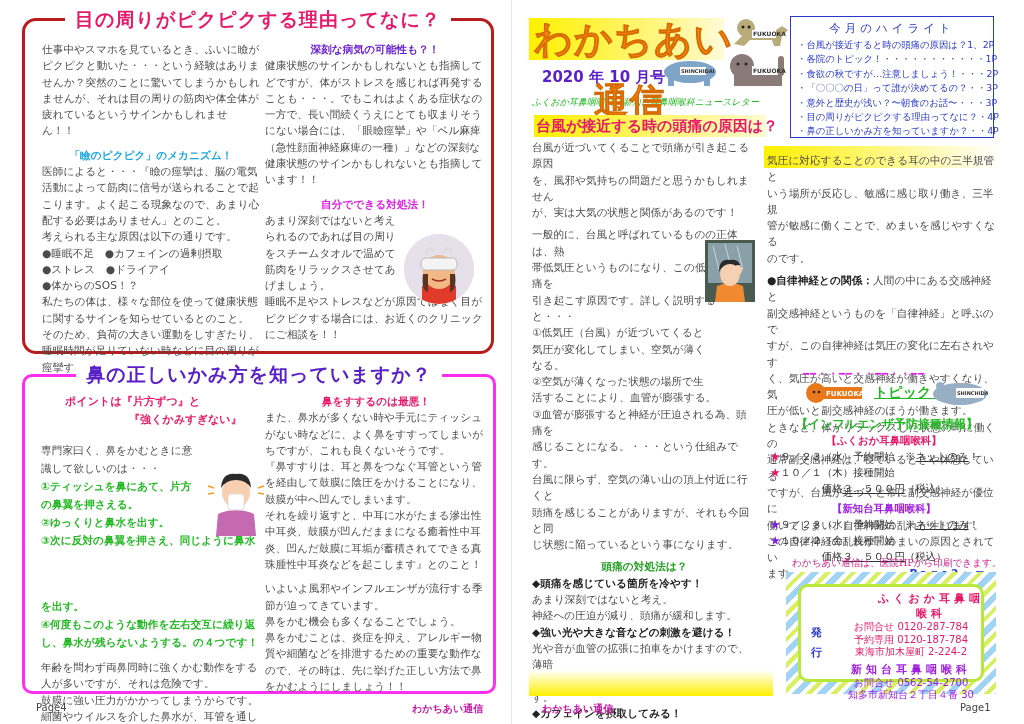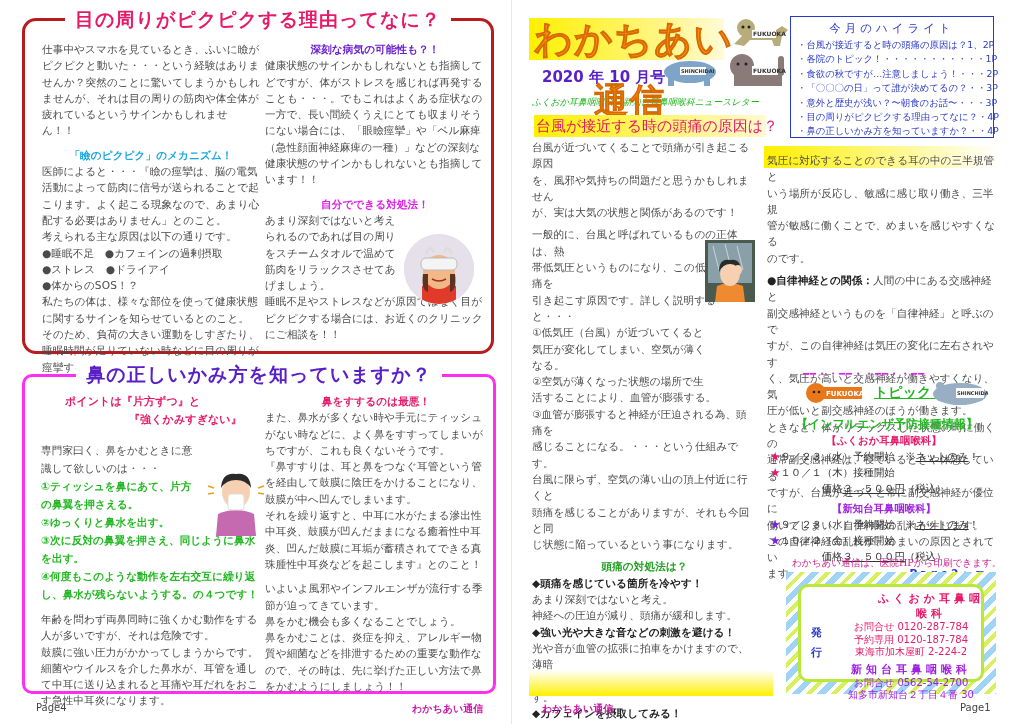--- a/index.html
+++ b/index.html
@@ -61,21 +61,21 @@
   .mascot { position: absolute; }
 
   .highlight-box {
     position: absolute; left: 790px; left: 278px; top: 16px; width: 204px; height: 122px;
     border: 1.5px solid #2a3ac8; background: #fff; padding: 4px 6px;
   }
   .hl-title { text-align: center; font-size: 11.5px; letter-spacing: 4px; color: #2a3ac8; margin-bottom: 2px; }
   .hl-item { font-size: 9.4px; line-height: 14.4px; color: #2a3ac8; white-space: nowrap; }
 
   .sec-title-bg { position: absolute; left: 22px; top: 115px; width: 232px; height: 22px; background: linear-gradient(90deg,#fff000,#fffad0); }
-  .sec-title { position: absolute; left: 24px; top: 117px; font-size: 15px; font-weight: normal; color: #e61a6a; white-space: nowrap; }
+  .sec-title { position: absolute; left: 24px; top: 117px; font-size: 15px; font-weight: bold; color: #e61a6a; white-space: nowrap; }
 
   .rcol-l { position: absolute; left: 20px; top: 139px; width: 225px; }
   .rcol-r { position: absolute; left: 255px; top: 152px; width: 230px; }
   .rcol-r-bg { position: absolute; left: 252px; top: 146px; width: 236px; height: 22px; background: linear-gradient(90deg,#fff000,#ffffff); }
   .bottom-bar { position: absolute; left: 17px; top: 670px; width: 244px; height: 26px; background: linear-gradient(180deg,#ffffff,#fff000); }
   .head-illus { position: absolute; left: 193px; top: 240px; width: 50px; height: 62px; background: #4a5a4e; }
   .subhead-green { color: #22a022; font-weight: bold; font-size: 10.6px; text-align: center; margin-top: 6px; }
   .bk { color: #222; font-weight: bold; }
   .page2 { color: #2a3ac8; font-weight: bold; letter-spacing: 3px; }
 
@@ -179,21 +179,21 @@
     <div class="nose-col-l txt">
       <div class="point" style="padding-left:24px;">ポイントは『片方ずつ』と</div>
       <div class="point" style="padding-left:88px;">『強くかみすぎない』</div>
       <div class="gap" style="height:12px;"></div>
       <p style="line-height:18px;">専門家曰く、鼻をかむときに意</p>
       <p style="line-height:18px;">識して欲しいのは・・・</p>
       <p class="green" style="line-height:18px;">①ティッシュを鼻にあて、片方</p>
       <p class="green" style="line-height:18px;">の鼻翼を押さえる。</p>
       <p class="green" style="line-height:18px;">②ゆっくりと鼻水を出す。</p>
       <p class="green" style="line-height:18px;">③次に反対の鼻翼を押さえ、同じように鼻水</p>
-      <p class="green" style="line-height:18px;">を出す。</p>
+      <p class="green" style="line-height:18px;margin-top:48px;">を出す。</p>
       <p class="green" style="line-height:18px;">④何度もこのような動作を左右交互に繰り返</p>
       <p class="green" style="line-height:18px;">し、鼻水が残らないようする。の４つです！</p>
       <div class="gap" style="height:8px;"></div>
       <p>年齢を問わず両鼻同時に強くかむ動作をする</p>
       <p>人が多いですが、それは危険です。</p>
       <p>鼓膜に強い圧力がかかってしまうからです。</p>
       <p>細菌やウイルスを介した鼻水が、耳管を通し</p>
       <p>て中耳に送り込まれると耳痛や耳だれをおこ</p>
       <p>す急性中耳炎になります。</p>
 

